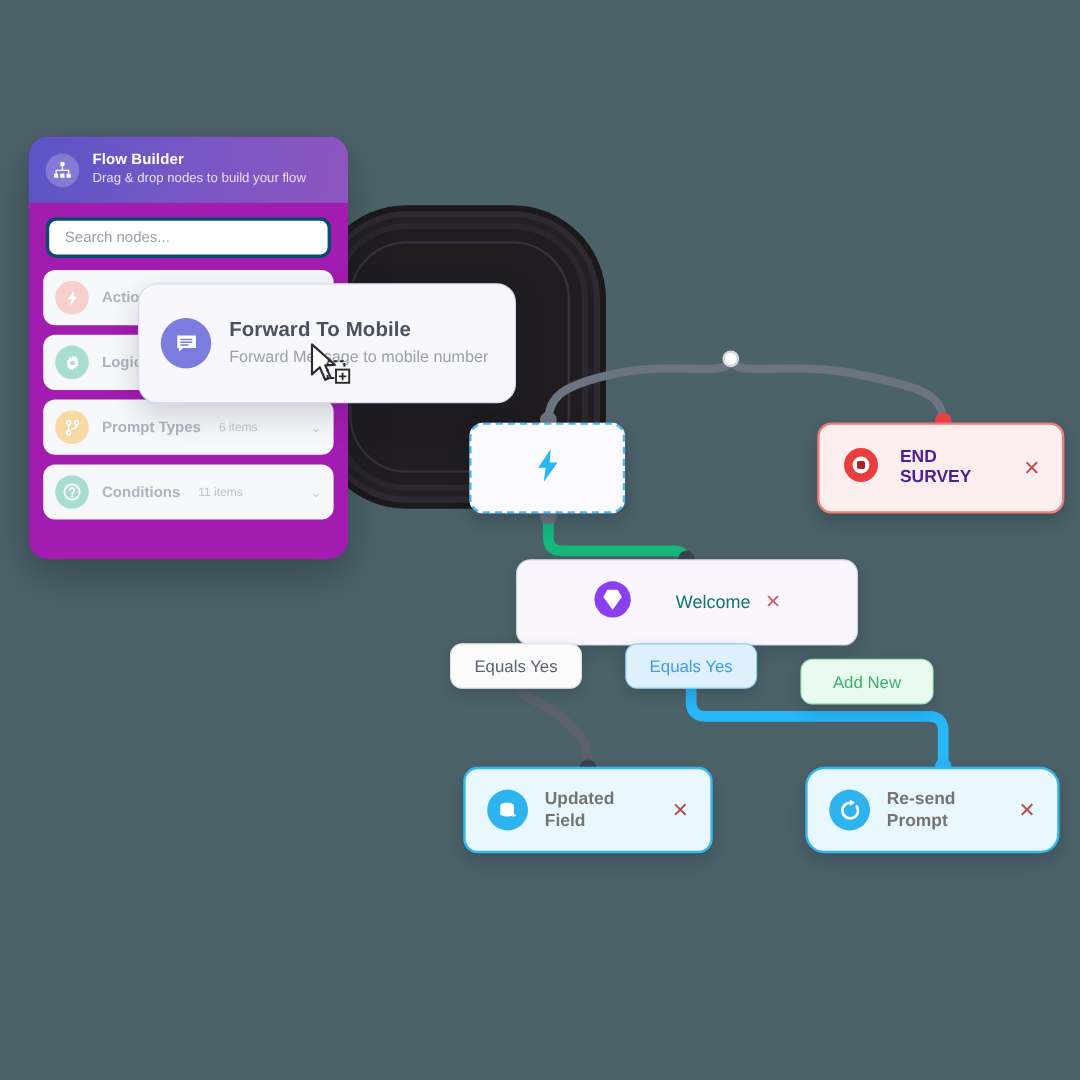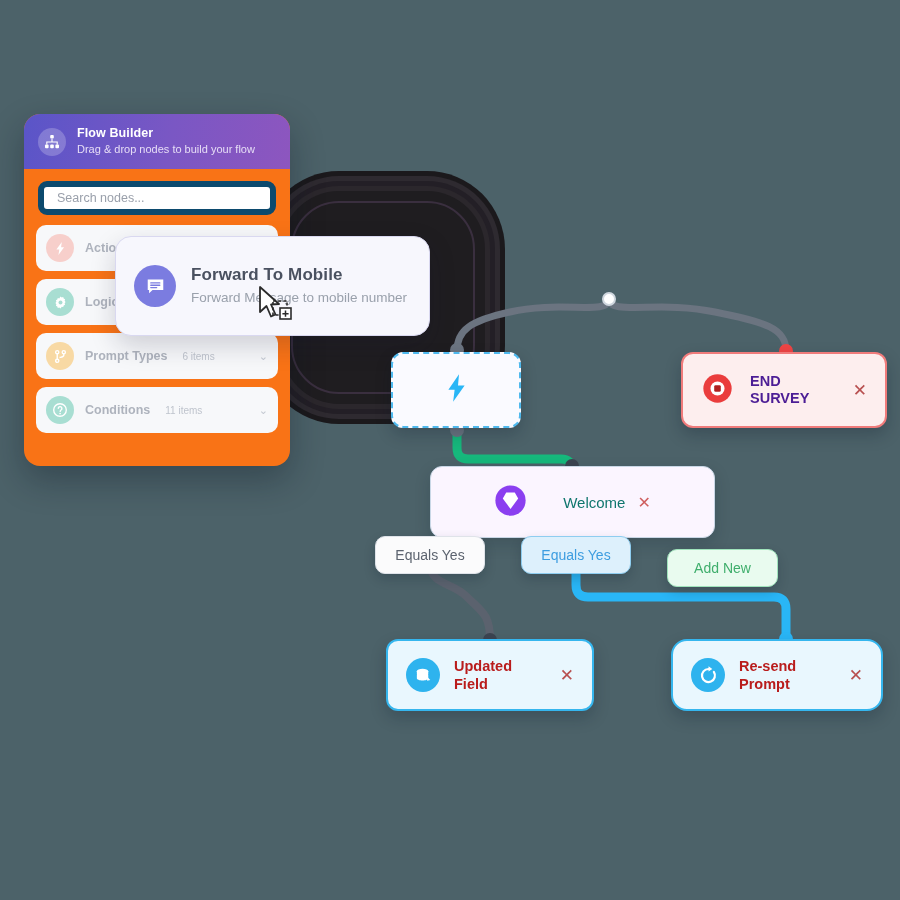--- a/index.html
+++ b/index.html
@@ -28,21 +28,21 @@
       0 0 0 20px #1b191c;
   }
   .dark-blob:after{
     content:"";position:absolute;left:10px;top:10px;right:10px;bottom:10px;
     border-radius:48px;border:2px solid #3a2f3f;
   }
 
   
   .panel{
     position:absolute;left:24px;top:114px;width:266px;height:352px;
-    background:#f97316;border-radius:16px;
+    background:#a21caf;border-radius:16px;
     box-shadow:0 14px 34px rgba(10,20,30,.32);
     overflow:hidden;
   }
   .panel-head{
     height:55px;
     background:linear-gradient(100deg,#5a55c8 0%,#7a57c4 55%,#8d56bf 100%);
     display:flex;align-items:center;gap:11px;padding:0 14px;
     box-sizing:border-box;
   }
   .panel-head .hicon{
@@ -50,21 +50,21 @@
     background:rgba(255,255,255,.22);
     display:flex;align-items:center;justify-content:center;flex:none;
   }
   .panel-head .htxt{display:flex;flex-direction:column;line-height:1.2;}
   .panel-title{color:#fff;font-size:12.5px;font-weight:bold;letter-spacing:.1px;}
   .panel-sub{color:#e6ddf6;font-size:11px;margin-top:2px;}
 
   .search-wrap{padding:12px 14px 10px;}
   .search-box{
     width:100%;height:34px;box-sizing:border-box;
-    border:6px solid #0c4a6e;border-radius:9px;
+    border:3px solid #0c4a6e;border-radius:9px;
     background:#fff;color:#9aa0ab;font-size:12.5px;
     padding:0 13px;outline:none;
     font-family:"Liberation Sans",sans-serif;
   }
   .search-box::placeholder{color:#9aa0ab;}
 
   .cat-list{padding:0 12px;}
   .cat{
     display:flex;align-items:center;gap:11px;
     height:46px;border-radius:10px;background:#f7f8fa;
@@ -149,21 +149,21 @@
     background:#e9f7fe;border:2px solid #35b6ee;border-radius:12px;
     box-shadow:0 7px 16px rgba(10,25,40,.22);
     display:flex;align-items:center;gap:14px;padding:0 18px;
   }
   .node-resend{
     left:671px;top:639px;width:212px;height:72px;
     background:#e9f7fe;border:2px solid #35b6ee;border-radius:16px;
     box-shadow:0 7px 16px rgba(10,25,40,.22);
     display:flex;align-items:center;gap:14px;padding:0 18px;
   }
-  .blue-label{font-size:14.5px;color:#b91c1c;font-weight:bold;line-height:1.25;}
+  .blue-label{font-size:14.5px;color:#737373;font-weight:bold;line-height:1.25;}
   .circ{width:34px;height:34px;border-radius:50%;flex:none;display:flex;align-items:center;justify-content:center;}
 </style>
 </head>
 <body>
 
 <div id="stage">
 
   <div class="dark-blob"></div>
 
   <svg id="edges" viewBox="0 0 900 900">

